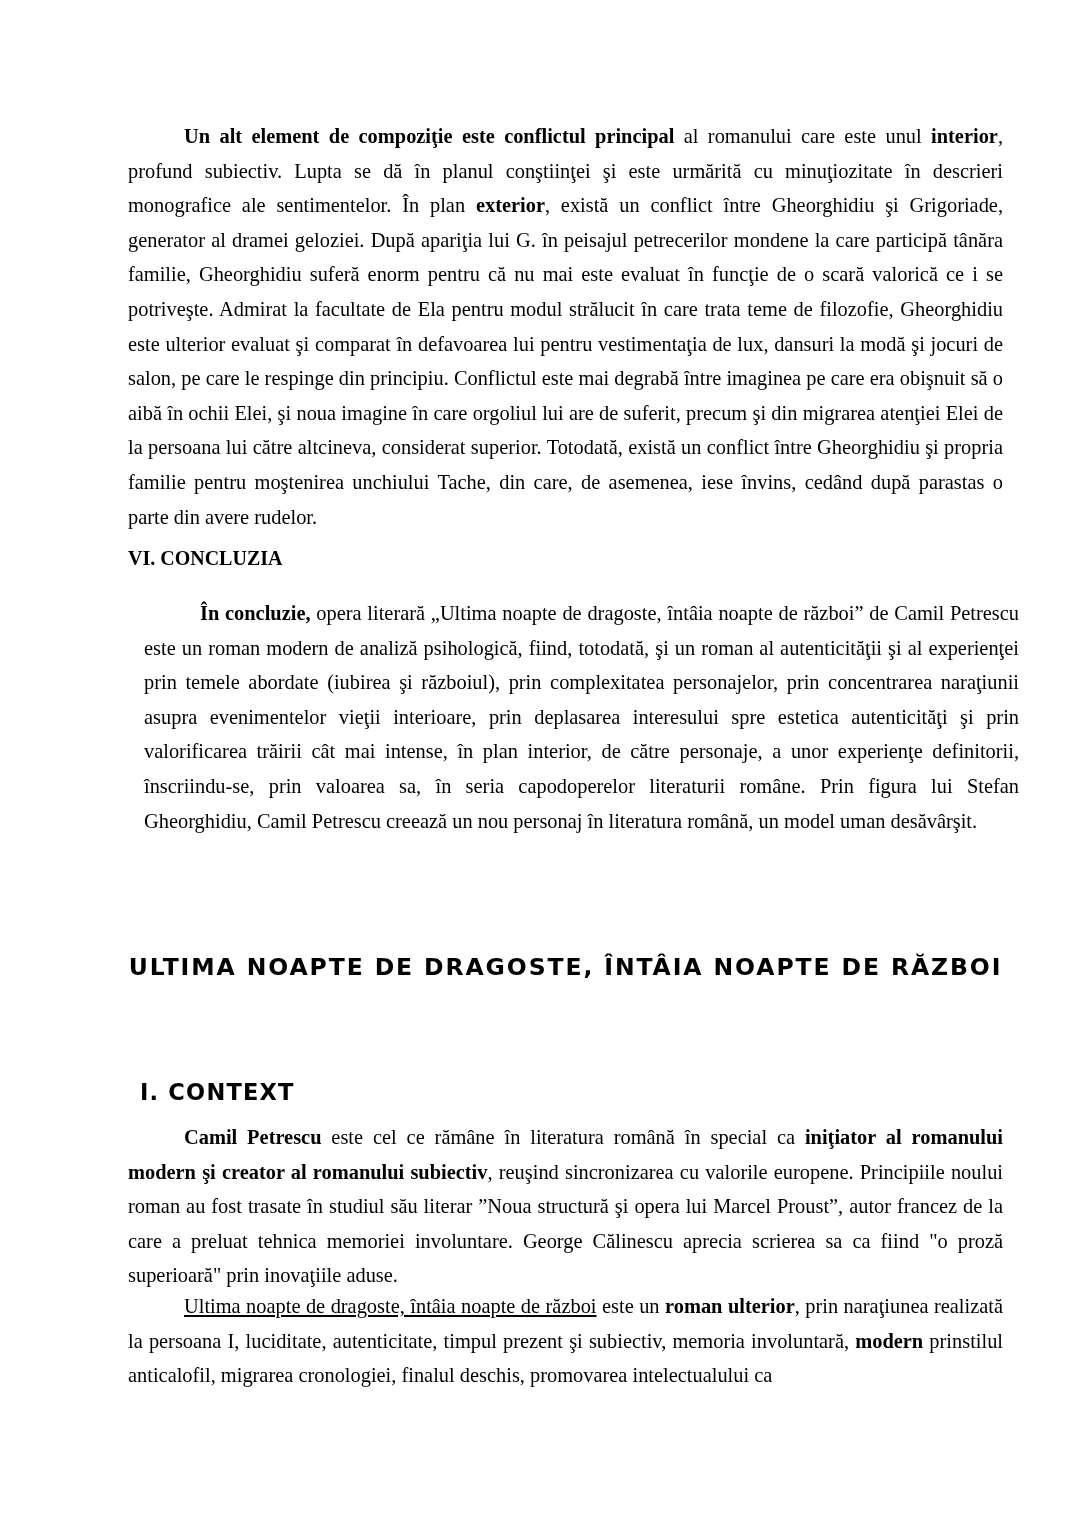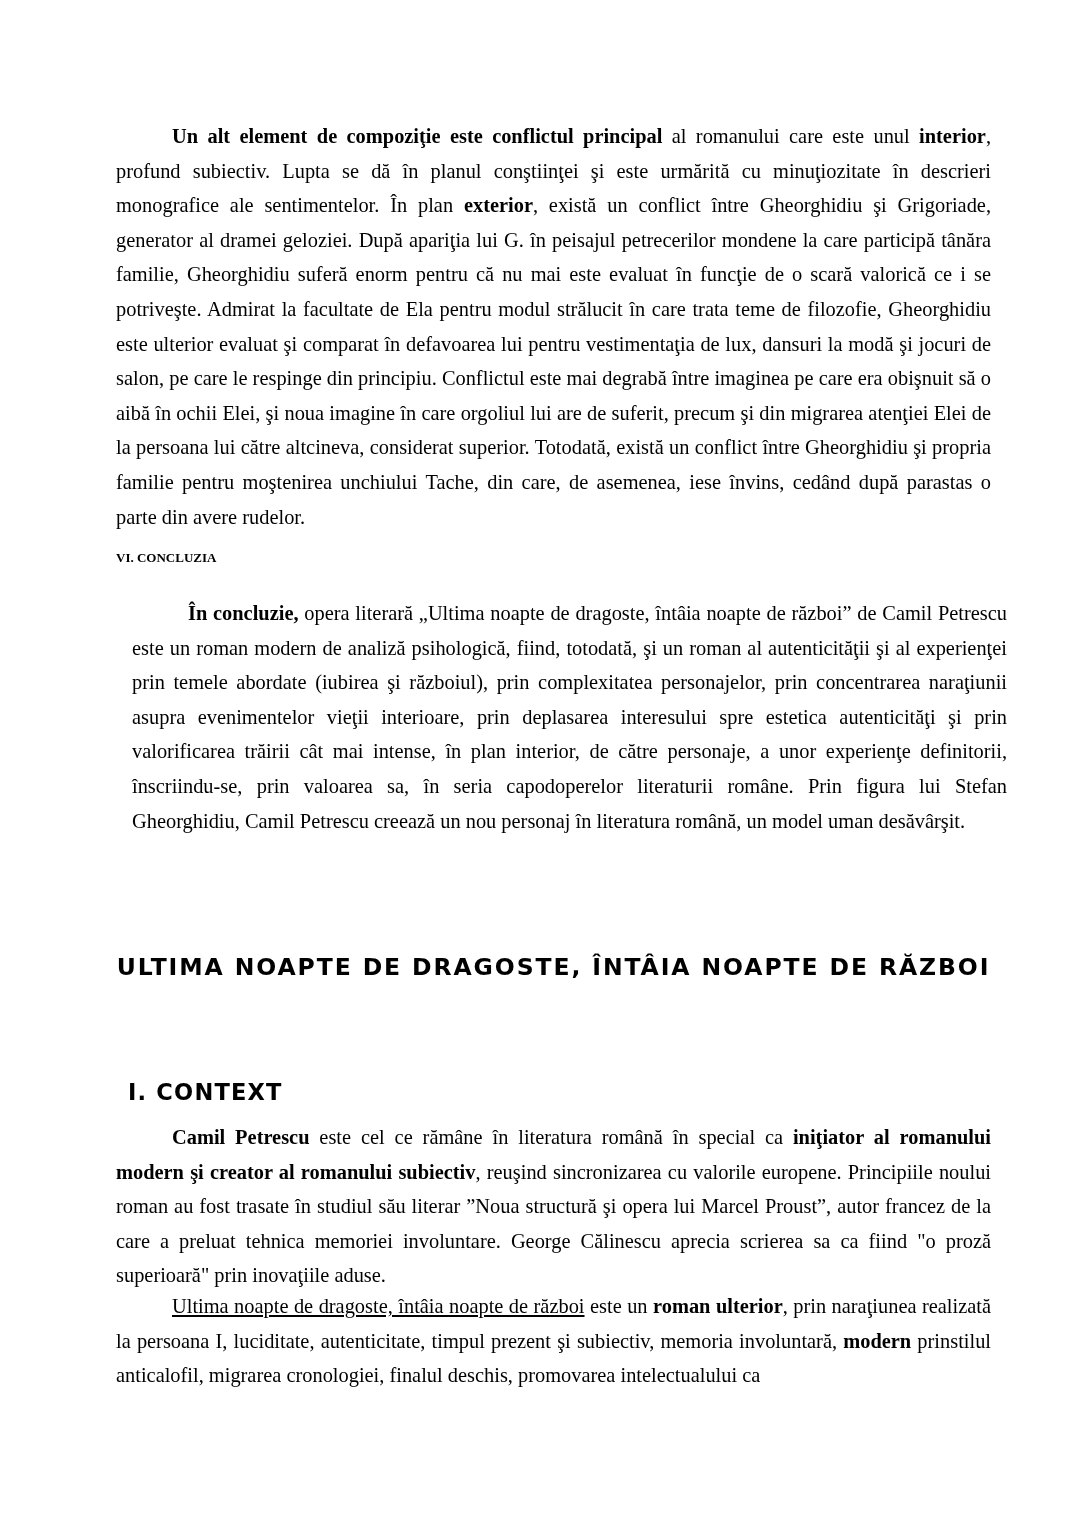--- a/index.html
+++ b/index.html
@@ -36,21 +36,21 @@
     hyphens: none;
     word-spacing: 0px;
   }
 
   b, strong { font-weight: bold; }
   .u { text-decoration: underline; text-underline-offset: 2px; }
 
   
   h2.sec-heading {
     font-family: "Liberation Serif", "DejaVu Serif", serif;
-    font-size: 13px;
+    font-size: 20px;
     line-height: 26px;
     font-weight: bold;
     margin: 0;
     text-align: left;
   }
 
   
   .comic {
     font-family: "DejaVu Sans", sans-serif;
     font-weight: bold;
@@ -75,21 +75,21 @@
   }
   h2.ctx-heading {
     font-size: 22.5px;
     line-height: 28px;
     text-align: left;
     margin: 12px;
     letter-spacing: 1.2px;
   }
 
   
-  .blk { position: absolute; left: 116px; }
+  .blk { position: absolute; left: 128px; }
 </style>
 </head>
 <body>
 
 <div class="page">
 
   <div class="blk" style="top:119px;width:875px;">
     <p class="body-par"><b>Un alt element de compoziţie este conflictul principal</b><span> al romanului care este unul </span><b>interior</b><span>, profund subiectiv. Lupta se dă în planul conştiinţei şi este urmărită cu minuţiozitate în descrieri monografice ale sentimentelor. În plan </span><b>exterior</b><span>, există un conflict între Gheorghidiu şi Grigoriade, generator al dramei geloziei. După apariţia lui G. în peisajul petrecerilor mondene la care participă tânăra familie, Gheorghidiu suferă enorm pentru că nu mai este evaluat în funcţie de o scară valorică ce i se potriveşte. Admirat la facultate de Ela pentru modul strălucit în care trata teme de filozofie, Gheorghidiu este ulterior evaluat şi comparat în defavoarea lui pentru vestimentaţia de lux, dansuri la modă şi jocuri de salon, pe care le respinge din principiu. Conflictul este mai degrabă între imaginea pe care era obişnuit să o aibă în ochii Elei, şi noua imagine în care orgoliul lui are de suferit, precum şi din migrarea atenţiei Elei de la persoana lui către altcineva, considerat superior. Totodată, există un conflict între Gheorghidiu şi propria familie pentru moştenirea unchiului Tache, din care, de asemenea, iese învins, cedând după parastas o parte din avere rudelor.</span></p>
   </div>
 

